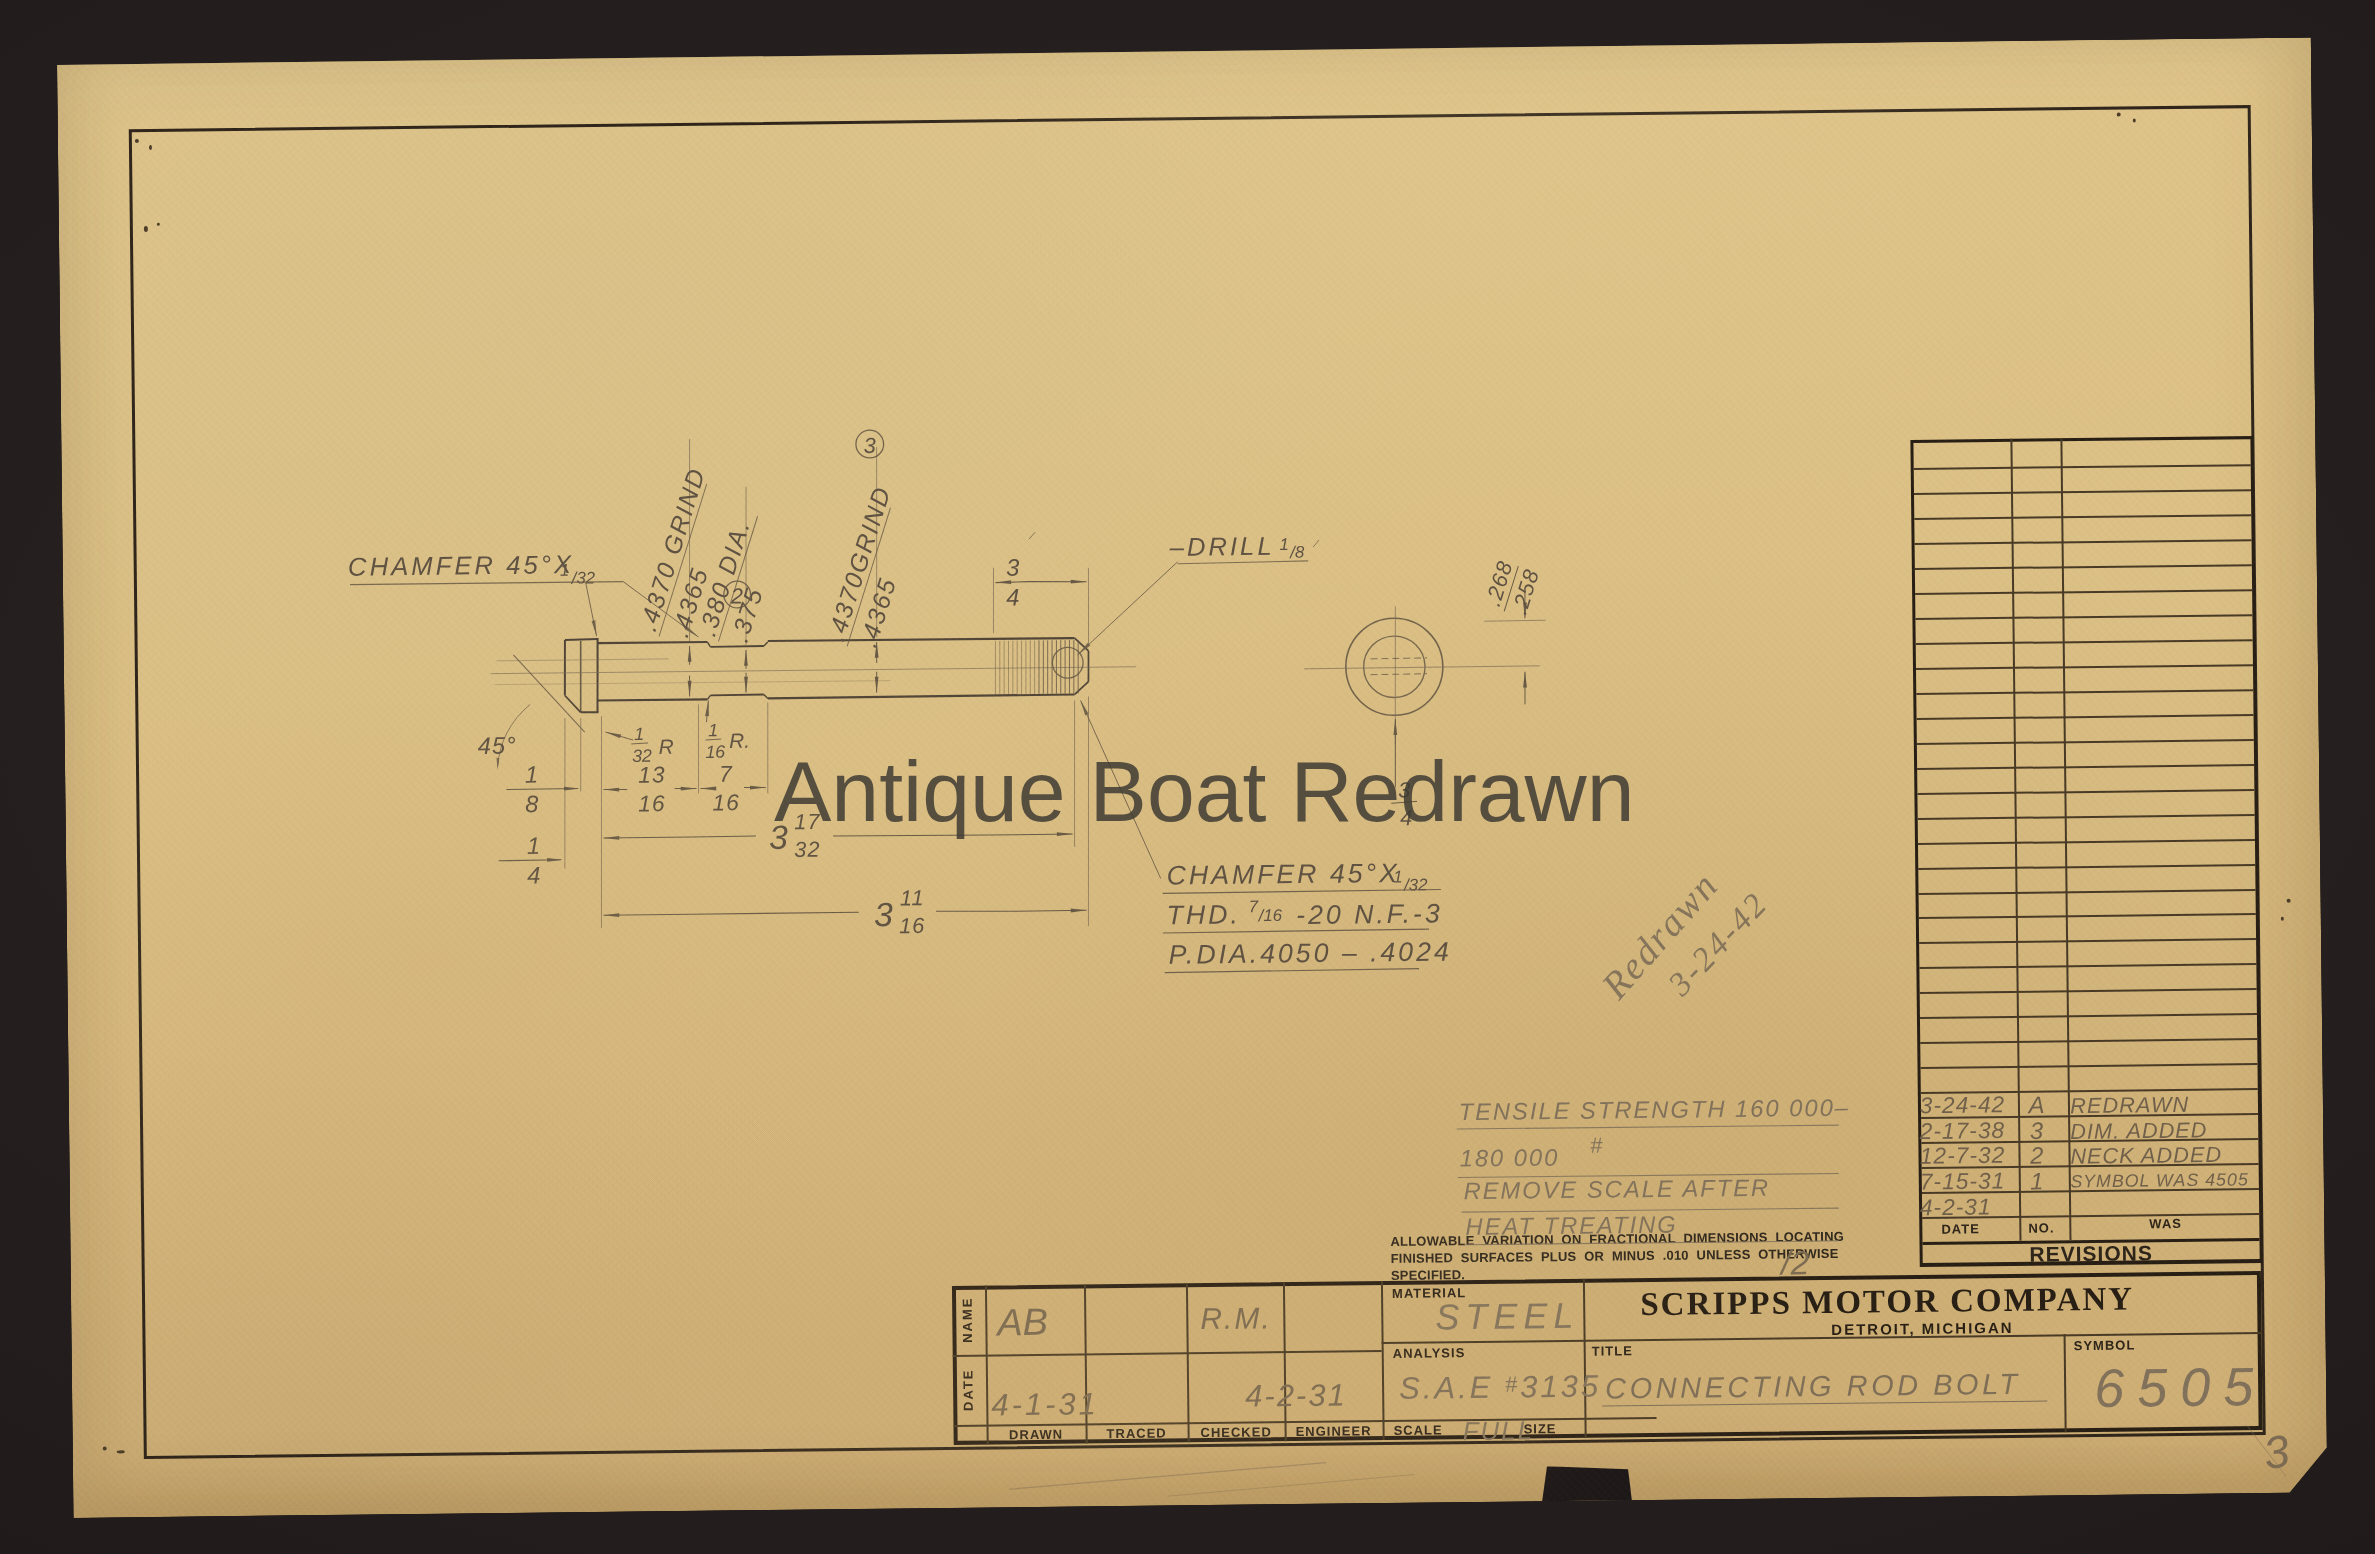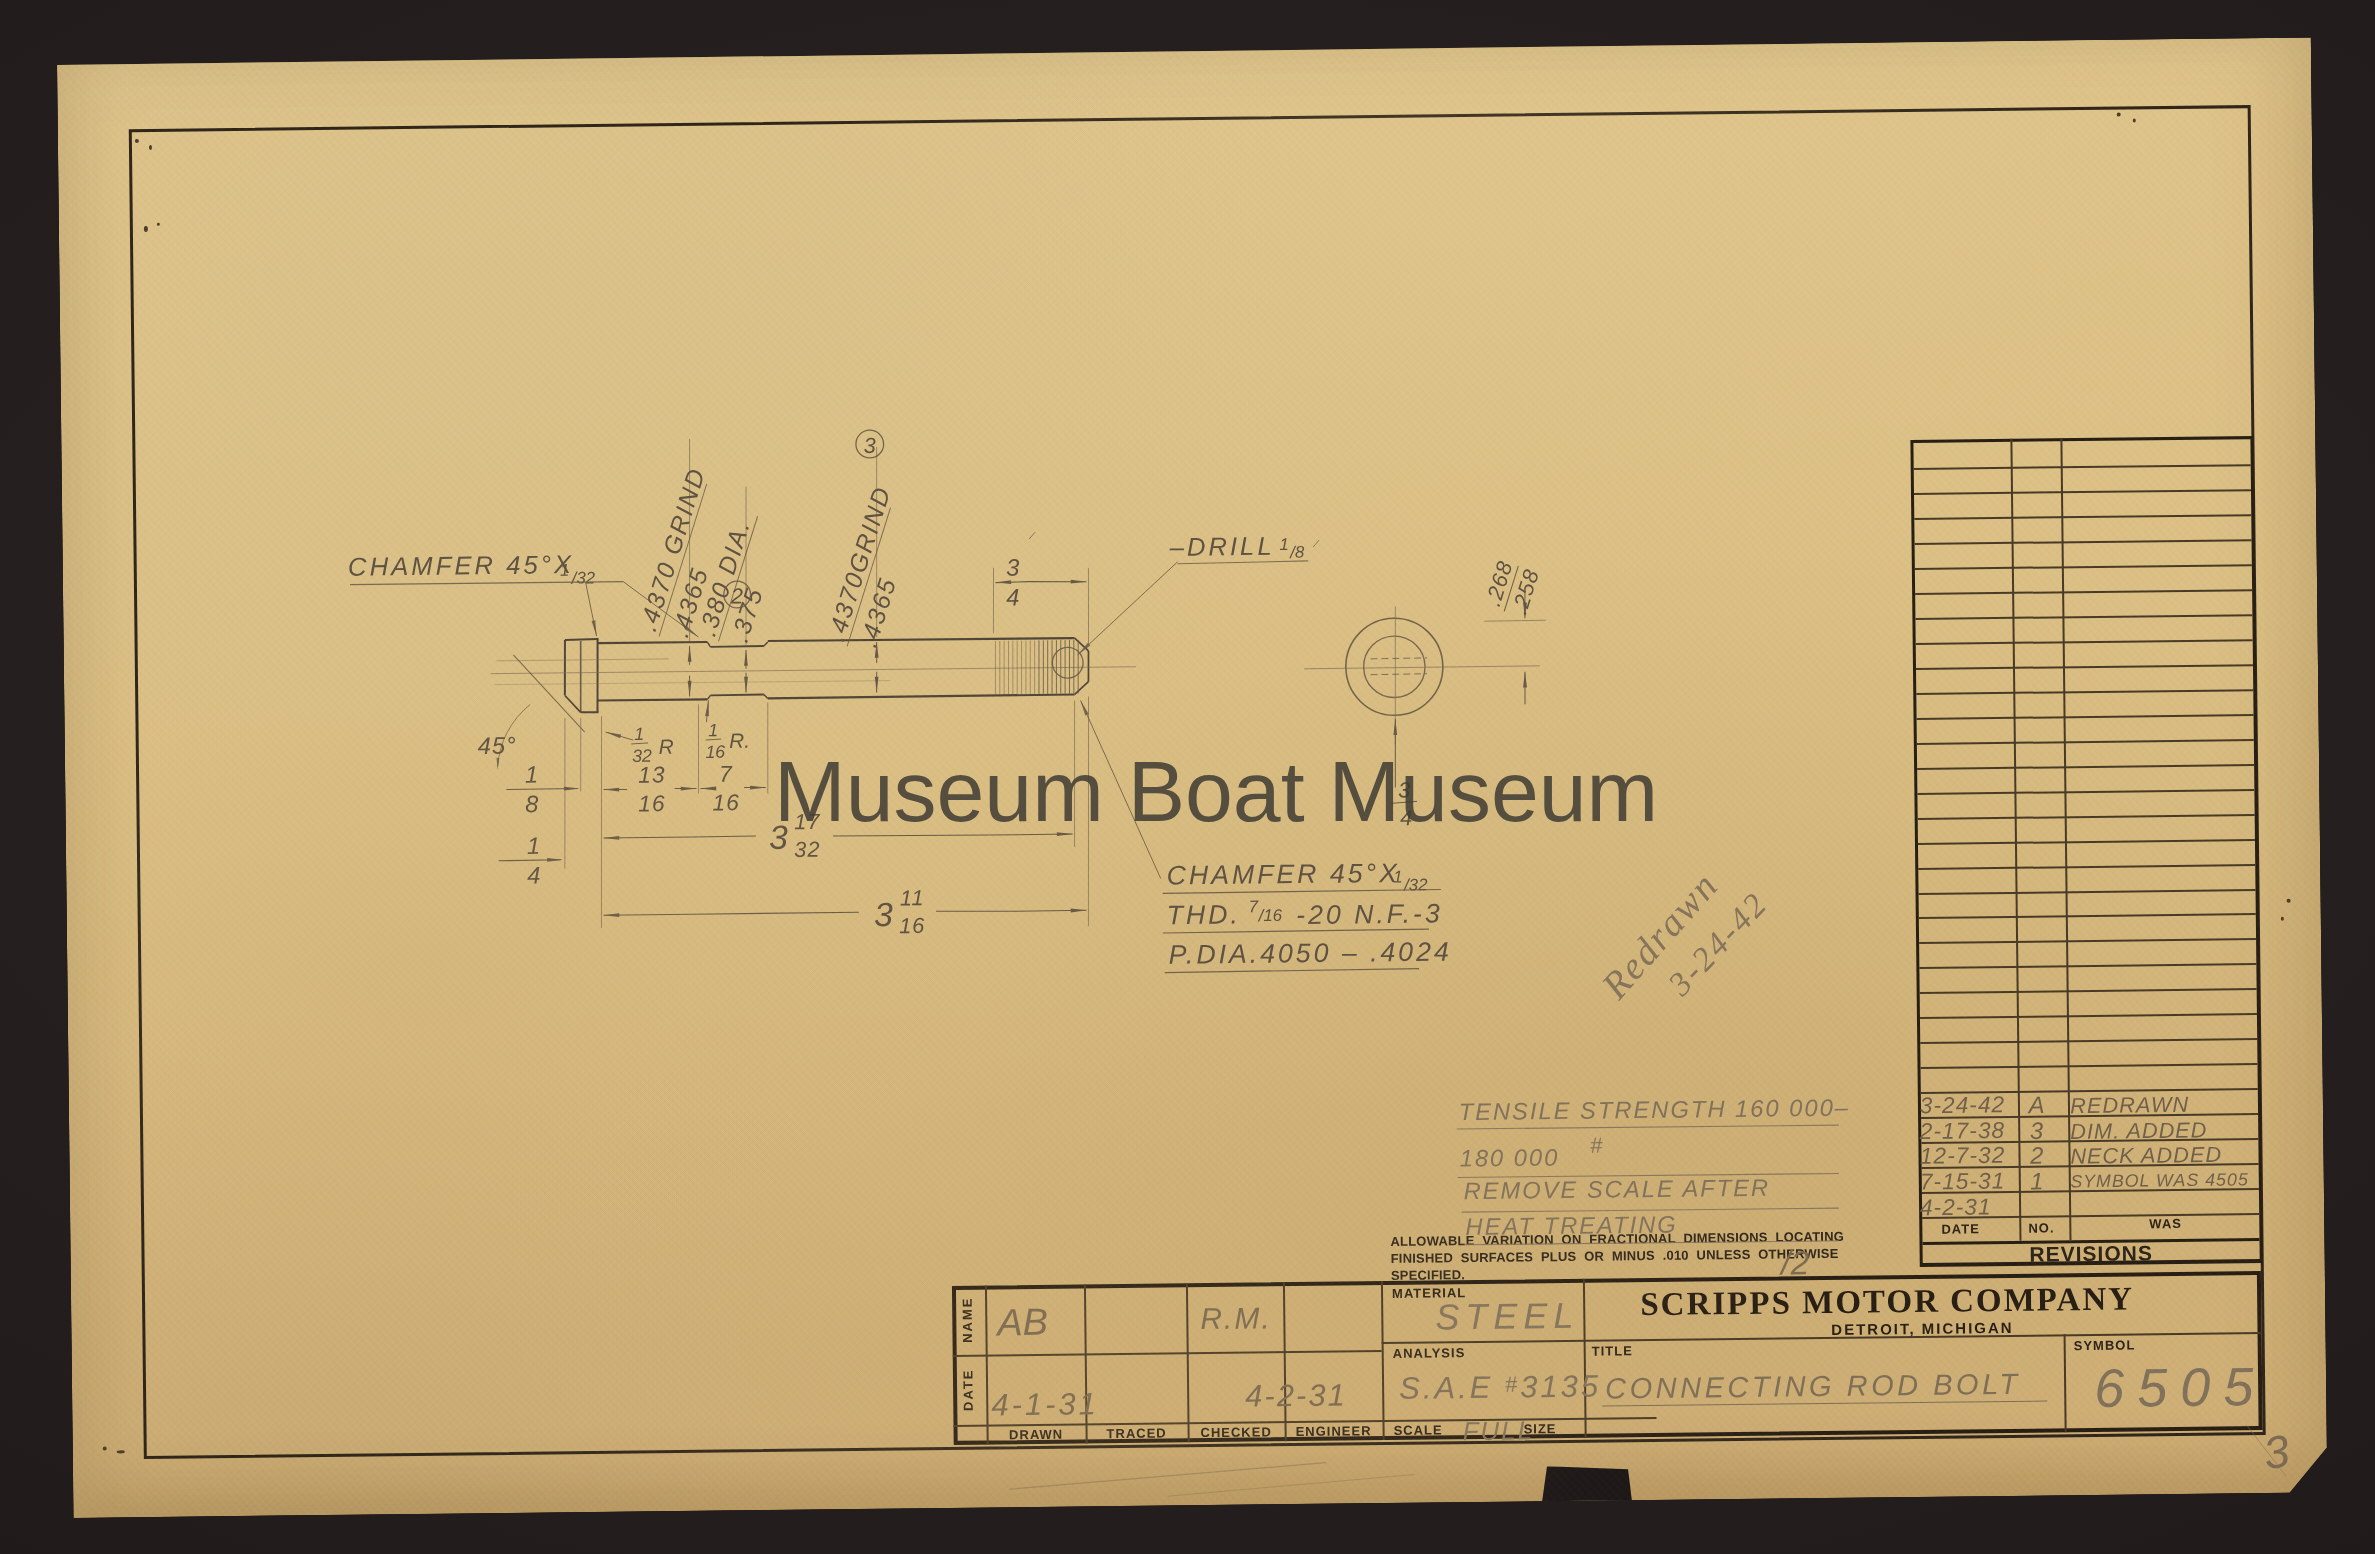--- a/index.html
+++ b/index.html
@@ -348,14 +348,14 @@
 <div class="abs" style="left:91px; top:83px; width:3px; height:5px; background:#4a3b28; border-radius:50%;"></div>
 <div class="abs" style="left:85px; top:164px; width:4px; height:6px; background:#4a3b28; border-radius:50%;"></div>
 <div class="abs" style="left:98px; top:161px; width:3px; height:3px; background:#4a3b28; border-radius:50%;"></div>
 <div class="abs" style="left:30px; top:1384px; width:4px; height:4px; background:#4a3b28; border-radius:50%;"></div>
 <div class="abs" style="left:44px; top:1388px; width:8px; height:3px; background:#4a3b28; border-radius:40%;"></div>
 <div class="abs" style="left:2059px; top:73px; width:4px; height:4px; background:#4a3b28; border-radius:50%;"></div>
 <div class="abs" style="left:2075px; top:79px; width:3px; height:4px; background:#4a3b28; border-radius:50%;"></div>
 <div class="abs" style="left:2220px; top:861px; width:4px; height:4px; background:#4a3b28; border-radius:50%;"></div>
 <div class="abs" style="left:2214px; top:879px; width:3px; height:4px; background:#4a3b28; border-radius:50%;"></div>
 </div>
-<div id="wm">Museum Boat Museum</div>
+<div id="wm">Antique Boat Redrawn</div>
 
 
 </body></html>

